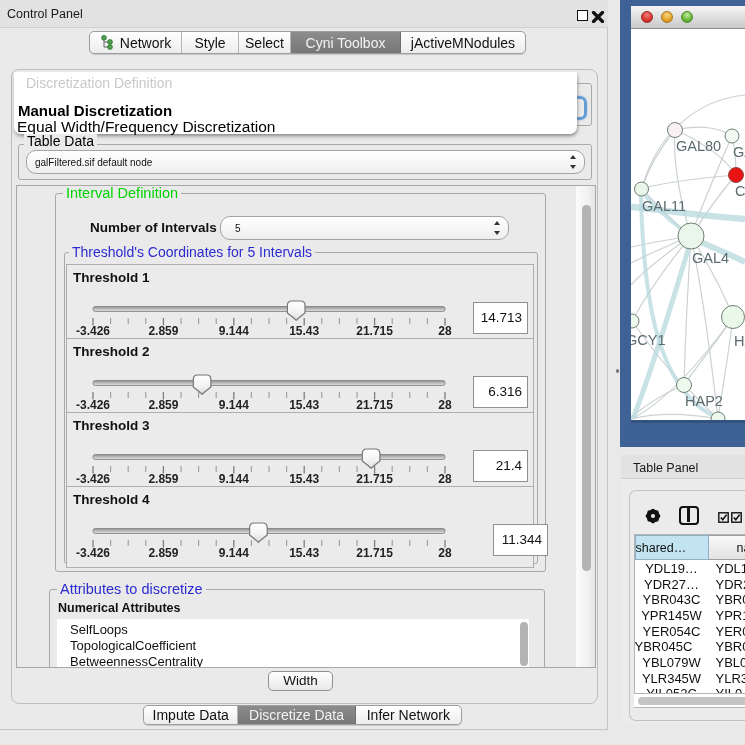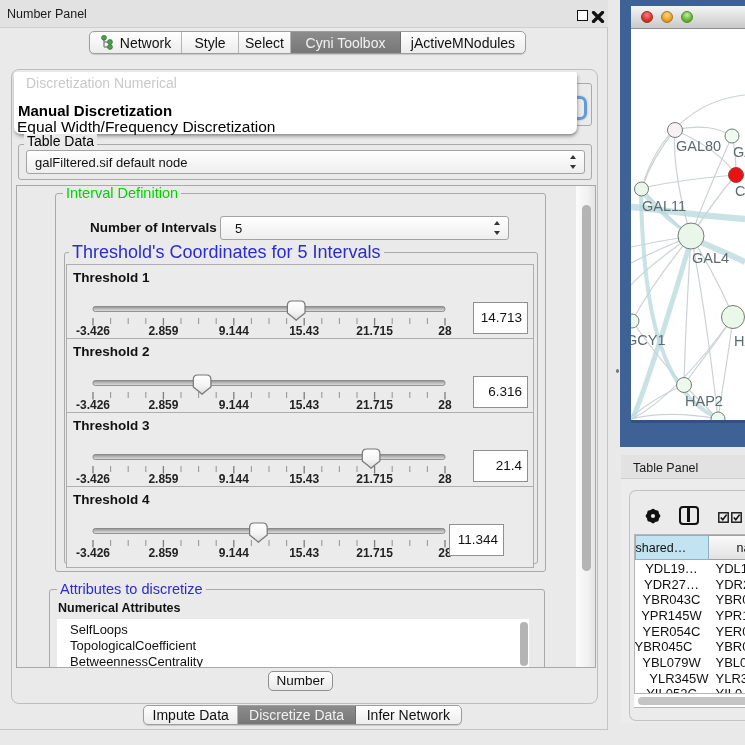--- a/index.html
+++ b/index.html
@@ -18,21 +18,21 @@
 .tab{font-size:14px;color:#111;display:flex;align-items:center;justify-content:center;
 border-right:1px solid #b5b5b5;padding:0}
 .tab:last-child{border-right:none}
 .tab.sel{background:linear-gradient(#8c8c8c,#777);color:#f2f2f2;border-right-color:#6e6e6e}
 
 #panel{position:absolute;left:11px;top:69px;width:587px;height:635px;background:#eaeaea;
 border:1px solid #bdbdbd;border-radius:8px}
 .group{position:absolute;border:1px solid #a9a9a9;border-radius:3px}
 .gtitle{position:absolute;top:-8px;font-size:14px;background:#eaeaea;padding:0 4px;line-height:15px}
 .combo{position:absolute;background:linear-gradient(#ffffff,#eeeeee);border:1px solid #a3a3a3;
-border-radius:3px;font-size:13px;color:#111}
+border-radius:10px;font-size:10px;color:#111}
 .combo .ctext{position:absolute;left:8px;top:50%;transform:translateY(-50%)}
 .cstep{position:absolute;right:6px;top:50%;transform:translateY(-50%);width:9px;height:16px}
 .cstep:before{content:"";position:absolute;left:1px;top:1px;border-left:3.5px solid transparent;
 border-right:3.5px solid transparent;border-bottom:4.5px solid #333}
 .cstep:after{content:"";position:absolute;left:1px;bottom:1px;border-left:3.5px solid transparent;
 border-right:3.5px solid transparent;border-top:4.5px solid #333}
 
 #popup{position:absolute;left:14px;top:72px;width:563px;height:62px;background:#fff;
 border-radius:2px 2px 7px 7px;box-shadow:0 3px 4px -1px rgba(80,80,80,0.55),2px 2px 3px -1px rgba(100,100,100,0.3)}
 #focusring{position:absolute;left:553px;top:96px;width:34px;height:24px;border:3px solid #639dd4;
@@ -49,21 +49,21 @@
 .field{position:absolute;background:#fff;border:1px solid #909090;font-size:13.5px;color:#111;
 text-align:right;padding-right:5px}
 .listwhite{position:absolute;background:#fff;font-size:13px;color:#111}
 .btn{position:absolute;background:linear-gradient(#ffffff,#e8e8e8);border:1px solid #8f8f8f;
 border-radius:5px;font-size:13.5px;color:#111;text-align:center}
 </style>
 </head>
 <body>
 <div id="cp">
   <div id="cptitle">
-      <span>Number Panel</span>
+      <span>Control Panel</span>
     </div>
   <div class="winbtn-float"></div>
   <svg class="abs" style="left:591px;top:11px" width="14" height="12" viewBox="0 0 14 12">
   <path d="M2.5 1.5 L11.5 10.5 M11.5 1.5 L2.5 10.5" stroke="#111" stroke-width="3.2" stroke-linecap="round"></path>
     </svg>
   <div class="tabstrip" style="left:89px;top:31px;width:437px;height:23px">
     <div class="tab" style="width:92px">
       <svg width="15" height="15" viewBox="0 0 15 15" style="margin-right:5px">
         <line x1="4" y1="3" x2="4" y2="12" stroke="#8a8a8a" stroke-width="1.4"></line>
         <line x1="4" y1="7" x2="9" y2="7" stroke="#8a8a8a" stroke-width="1.4"></line>
@@ -77,21 +77,21 @@
     <div class="tab" style="width:57px">Style</div>
     <div class="tab" style="width:52px">Select</div>
     <div class="tab sel" style="width:110px">Cyni Toolbox</div>
     <div class="tab" style="width:124px">jActiveMNodules</div>
   </div>
   <div id="panel"></div>
 
   <div class="group" style="left:18px;top:83px;width:574px;height:43px"></div>
   <div id="focusring"></div>
   <div id="popup">
-    <span style="position:absolute;left:12px;top:3px;font-size:14px;color:#c9c9c9">Discretization Numerical</span>
+    <span style="position:absolute;left:12px;top:3px;font-size:14px;color:#c9c9c9">Discretization Definition</span>
     <span style="position:absolute;left:4px;top:30px;font-size:15px;font-weight:bold;color:#000">Manual Discretization</span>
     <span style="position:absolute;left:3px;top:46px;font-size:15.5px;color:#000">Equal Width/Frequency Discretization</span>
   </div>
 
   <div class="group" style="left:18px;top:144px;width:574px;height:36px"></div>
   <span class="gtitle" style="left:24px;top:134px;font-weight:normal;position:absolute;background:#eaeaea;padding:0 3px;font-size:14px">Table Data</span>
   <div class="combo" style="left:26px;top:150px;width:559px;height:24px">
     <span class="ctext">galFiltered.sif default node</span>
       <span class="cstep"></span>
   </div>
@@ -99,21 +99,21 @@
   <div id="spane">
 
     <div class="group" style="left:38px;top:7px;width:491px;height:379px"></div>
     <span class="gtitle greentitle" style="position:absolute;left:46px;top:0px;background:#eaeaea;padding:0 3px;font-size:14.5px">Interval Definition</span>
     <span class="boldlbl" style="left:73px;top:34px">Number of Intervals</span>
     <div class="combo" style="left:203px;top:30px;width:289px;height:24px">
       <span class="ctext" style="left:14px">5</span>
         <span class="cstep"></span>
     </div>
     <div class="group" style="left:47px;top:66px;width:474px;height:312px"></div>
-    <span class="gtitle bluetitle" style="position:absolute;left:52px;top:59px;background:#eaeaea;padding:0 3px;font-size:18px">Threshold's Coordinates for 5 Intervals</span>
+    <span class="gtitle bluetitle" style="position:absolute;left:52px;top:59px;background:#eaeaea;padding:0 3px;font-size:14px">Threshold's Coordinates for 5 Intervals</span>
     <div class="tbox" style="top:78px">
         <span class="boldlbl" style="left:6px;top:5px">Threshold 1</span>
         <svg width="468" height="50" style="position:absolute;left:0;top:22px">
           <defs>
             <linearGradient id="thg" x1="0" y1="0" x2="0" y2="1">
               <stop offset="0" stop-color="#ffffff"></stop>
               <stop offset="0.55" stop-color="#f4f4f4"></stop>
               <stop offset="1" stop-color="#dcdcdc"></stop>
             </linearGradient>
             <linearGradient id="trg" x1="0" y1="0" x2="0" y2="1">
@@ -286,38 +286,38 @@
           <line x1="360.4" y1="31" x2="360.4" y2="37" stroke="#9a9a9a" stroke-width="1.1"></line>
           <line x1="378.0" y1="31" x2="378.0" y2="38.5" stroke="#7d7d7d" stroke-width="1.3"></line>
           <text x="26.0" y="47.5" font-size="12" font-weight="bold" fill="#222" text-anchor="middle" font-family="Liberation Sans">-3.426</text>
           <text x="96.4" y="47.5" font-size="12" font-weight="bold" fill="#222" text-anchor="middle" font-family="Liberation Sans">2.859</text>
           <text x="166.8" y="47.5" font-size="12" font-weight="bold" fill="#222" text-anchor="middle" font-family="Liberation Sans">9.144</text>
           <text x="237.2" y="47.5" font-size="12" font-weight="bold" fill="#222" text-anchor="middle" font-family="Liberation Sans">15.43</text>
           <text x="307.6" y="47.5" font-size="12" font-weight="bold" fill="#222" text-anchor="middle" font-family="Liberation Sans">21.715</text>
           <text x="378.0" y="47.5" font-size="12" font-weight="bold" fill="#222" text-anchor="middle" font-family="Liberation Sans">28</text>
           <path d="M 182.6 26 L 182.6 18.5 Q 182.6 14 187.1 14 L 195.7 14 Q 200.2 14 200.2 18.5 L 200.2 26 Q 194.4 30.5 191.4 33.2 Q 188.4 30.5 182.6 26 Z" fill="url(#thg)" stroke="#777" stroke-width="1.2"></path>
         </svg>
-        <div class="field" style="left:382px;top:37px;width:55px;height:32px;line-height:30px">11.344</div>
+        <div class="field" style="left:426px;top:37px;width:55px;height:32px;line-height:30px">11.344</div>
       </div>
 
     <div class="group" style="left:32px;top:403px;width:496px;height:200px"></div>
     <span class="gtitle bluetitle" style="position:absolute;left:40px;top:396px;background:#eaeaea;padding:0 3px;font-size:14.5px">Attributes to discretize</span>
     <span class="boldlbl" style="left:41px;top:415px;font-size:12.5px">Numerical Attributes</span>
     <div class="listwhite" style="left:40px;top:433px;width:461px;height:59px">
       <div style="padding:3px 0 0 13px;line-height:16px">SelfLoops<br>TopologicalCoefficient<br>BetweennessCentrality</div>
     </div>
     <div class="vsb" style="left:501px;top:433px;width:11px;height:48px;background:#fff">
       <div class="thumb" style="left:1.5px;top:3px;width:8px;height:44px"></div>
     </div>
 
     <div class="vsb" style="left:559px;top:0;width:20px;height:481px">
       <div class="thumb" style="left:6px;top:19px;width:9px;height:366px"></div>
     </div>
   </div>
-  <div class="btn" style="left:268px;top:671px;width:65px;height:20px;line-height:18px">Number</div>
+  <div class="btn" style="left:268px;top:671px;width:65px;height:20px;line-height:18px">Width</div>
   <div class="tabstrip" style="left:143px;top:705px;width:319px;height:20px">
     <div class="tab" style="width:95px">Impute Data</div>
     <div class="tab sel" style="width:118px">Discretize Data</div>
     <div class="tab" style="width:106px">Infer Network</div>
   </div>
 </div>
 
 <div class="abs" style="left:620px;top:0;width:125px;height:447px;background:#3e6296"></div>
 <div class="abs" style="left:631px;top:6px;width:114px;height:23px;
   background:linear-gradient(#f5f5f5,#c9c9c9);border-bottom:1px solid #8e8e8e">
@@ -447,21 +447,21 @@
         </div>
         <div style="position:relative;height:15.67px">
           <span style="position:absolute;left:0;width:74px;text-align:left">YBR045C</span>
           <span style="position:absolute;left:81px">YBR0</span>
         </div>
         <div style="position:relative;height:15.67px">
           <span style="position:absolute;left:0;width:74px;text-align:center">YBL079W</span>
           <span style="position:absolute;left:81px">YBL0</span>
         </div>
         <div style="position:relative;height:15.67px">
-          <span style="position:absolute;left:0;width:74px;text-align:right">YLR345W</span>
+          <span style="position:absolute;left:0;width:74px;text-align:center">YLR345W</span>
           <span style="position:absolute;left:81px">YLR3</span>
         </div>
         <div style="position:relative;height:15.67px">
           <span style="position:absolute;left:0;width:74px;text-align:center">YIL052C</span>
           <span style="position:absolute;left:81px">YIL0</span>
         </div>
       </div>
   </div>
   <div style="position:absolute;left:3.5px;top:203px;width:113px;height:14px;background:#fff;border-bottom:1px solid #b5b5b5">
     <div style="position:absolute;left:4px;top:3px;width:120px;height:8px;background:#c4c4c4;border-radius:4px"></div>

